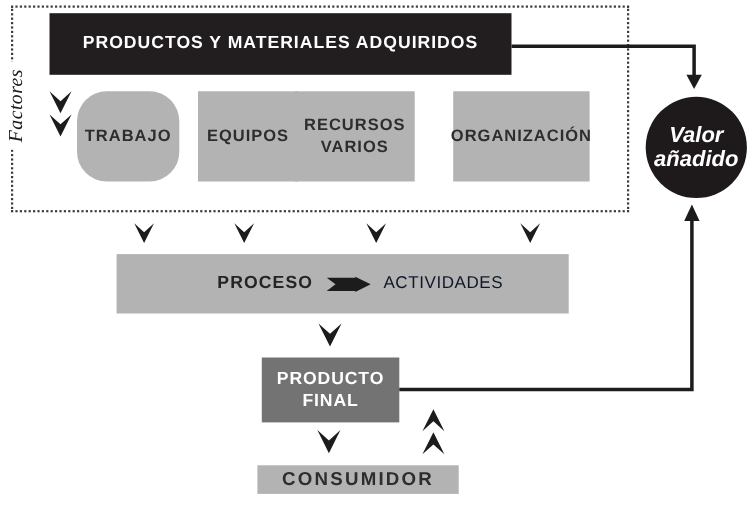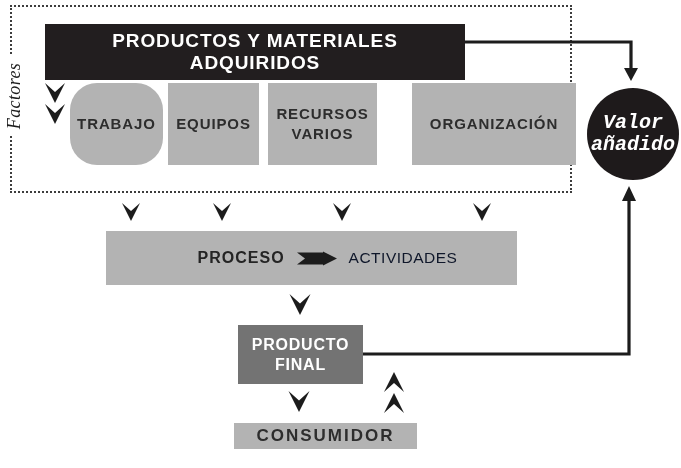--- a/index.html
+++ b/index.html
@@ -14,33 +14,33 @@
   .factores{
     position:absolute;left:-26px;top:82px;width:80px;height:28px;
     transform:rotate(-90deg);background:#fff;z-index:3;
     display:flex;align-items:center;justify-content:center;
     font-family:"Liberation Serif",serif;font-style:italic;font-size:18px;
     color:#1c1c1c;letter-spacing:.4px;
   }
   .node{position:absolute;display:flex;align-items:center;justify-content:center;
     text-align:center;box-sizing:border-box;z-index:2;}
   .header-box{
-    left:45px;top:24px;width:420px;height:56px;background:#221e1f;
-    color:#fff;font-weight:bold;font-size:19px;letter-spacing:.9px;
+    left:45px;top:12px;width:420px;height:56px;background:#221e1f;
+    color:#fff;font-weight:bold;font-size:16px;letter-spacing:.9px;
   }
   .gray{background:#b3b3b3;color:#2d2d2d;}
   .factor{top:83px;height:82px;font-weight:bold;font-size:15px;
     letter-spacing:.9px;line-height:20px;}
   .f0{left:70px;width:93px;border-radius:27px;}
-  .f1{left:168px;width:91px;}
+  .f1{left:180px;width:91px;}
   .f2{left:268px;width:109px;}
-  .f3{left:412px;width:164px;}
+  .f3{left:412px;width:124px;}
   .valor-circle{
     left:587px;top:88px;width:92px;height:92px;border-radius:50%;
-    background:#1e1a1b;color:#fff;font-family:Liberation Mono, monospace;
+    background:#1e1a1b;color:#fff;font-family:Liberation Sans, sans-serif;
     font-style:italic;font-weight:bold;font-size:20px;line-height:22px;
   }
   .proceso-box{left:106px;top:231px;width:411px;height:54px;gap:12px;}
   .proceso-label{font-weight:bold;font-size:16px;letter-spacing:1px;color:#242424;padding-left:32px;}
   .actividades-label{font-size:15.5px;letter-spacing:.5px;color:#0f172a;}
   .producto-box{
     left:238px;top:325px;width:125px;height:59px;background:#737373;
     color:#fff;font-weight:bold;font-size:16px;letter-spacing:.8px;line-height:20px;
   }
   .consumidor-box{left:234px;top:423px;width:183px;height:26px;

